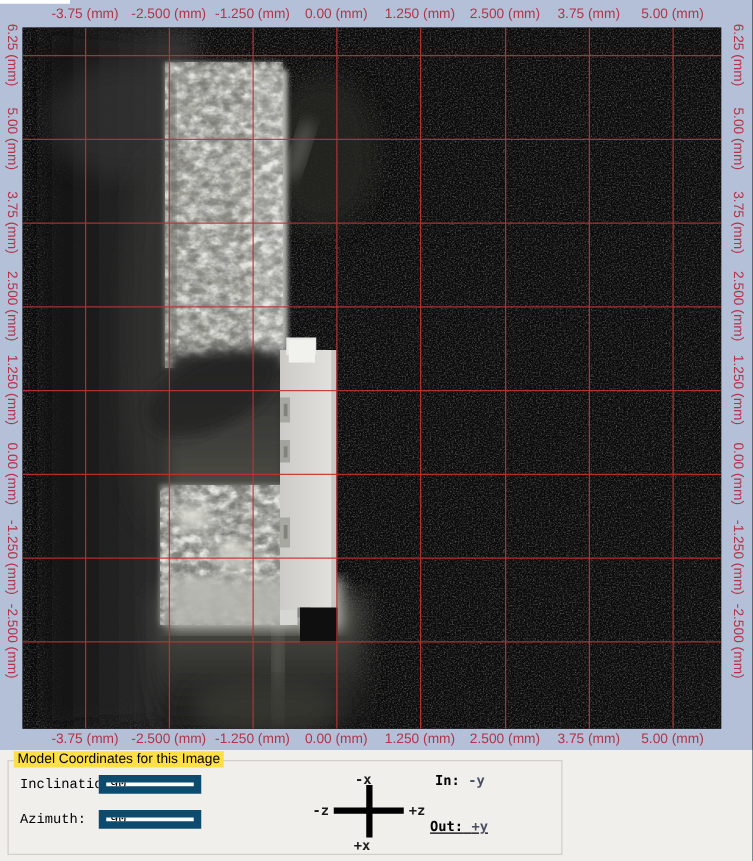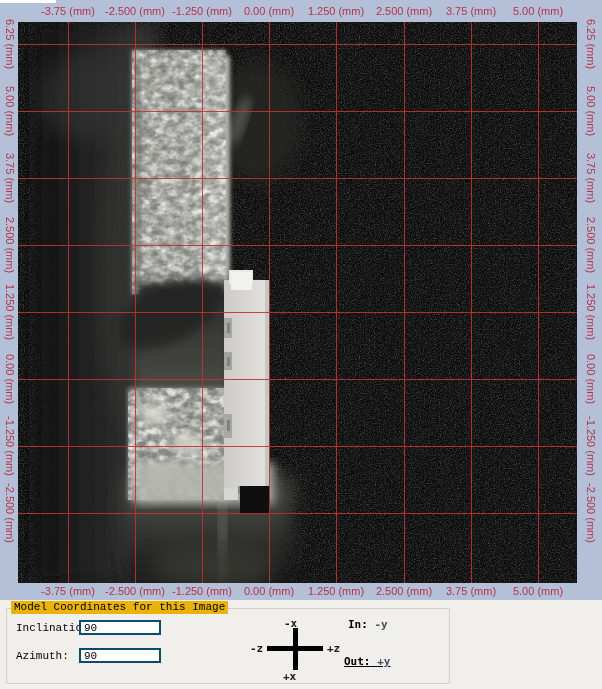--- a/index.html
+++ b/index.html
@@ -25,32 +25,32 @@
     background:#f0efec;
     font-family:"Liberation Mono", monospace;
     font-size:11px;color:#000;
   }
   #groupbox{
     position:absolute;left:6px;top:608px;width:442px;height:74px;
     border:1px solid #d2d0c8;
   }
   #groupbox-legend{
     position:absolute;left:11px;top:601px;height:13px;line-height:13px;
-    background:#eab308;padding:0 3px;
-    font-family:Liberation Mono, monospace;font-size:11px;color:#000;
+    background:#fde047;padding:0 3px;
+    font-family:Liberation Sans, sans-serif;font-size:11px;color:#000;
     white-space:nowrap;z-index:3;
   }
   .field-label{
     position:absolute;left:16px;width:64px;height:13px;line-height:13px;
     overflow:hidden;white-space:nowrap;
     font-family:"Liberation Mono", monospace;font-size:11px;color:#000;z-index:2;
   }
   .field-input{
     position:absolute;left:79px;width:82px;height:15px;
-    border:2px solid #0c4a6e;background:#ffffff;
+    border:6px solid #0c4a6e;background:#ffffff;
     font-family:"Liberation Mono", monospace;font-size:11px;color:#000;
     padding:0 0 0 3px;margin:0;box-sizing:border-box;z-index:2;
   }
   .cross-bar{position:absolute;background:#000;}
   .cross-label{
     position:absolute;
     font-family:"DejaVu Sans Mono", monospace;font-weight:bold;
     font-size:11px;line-height:11px;color:#1a1a1a;white-space:nowrap;
   }
   .inout-line{

